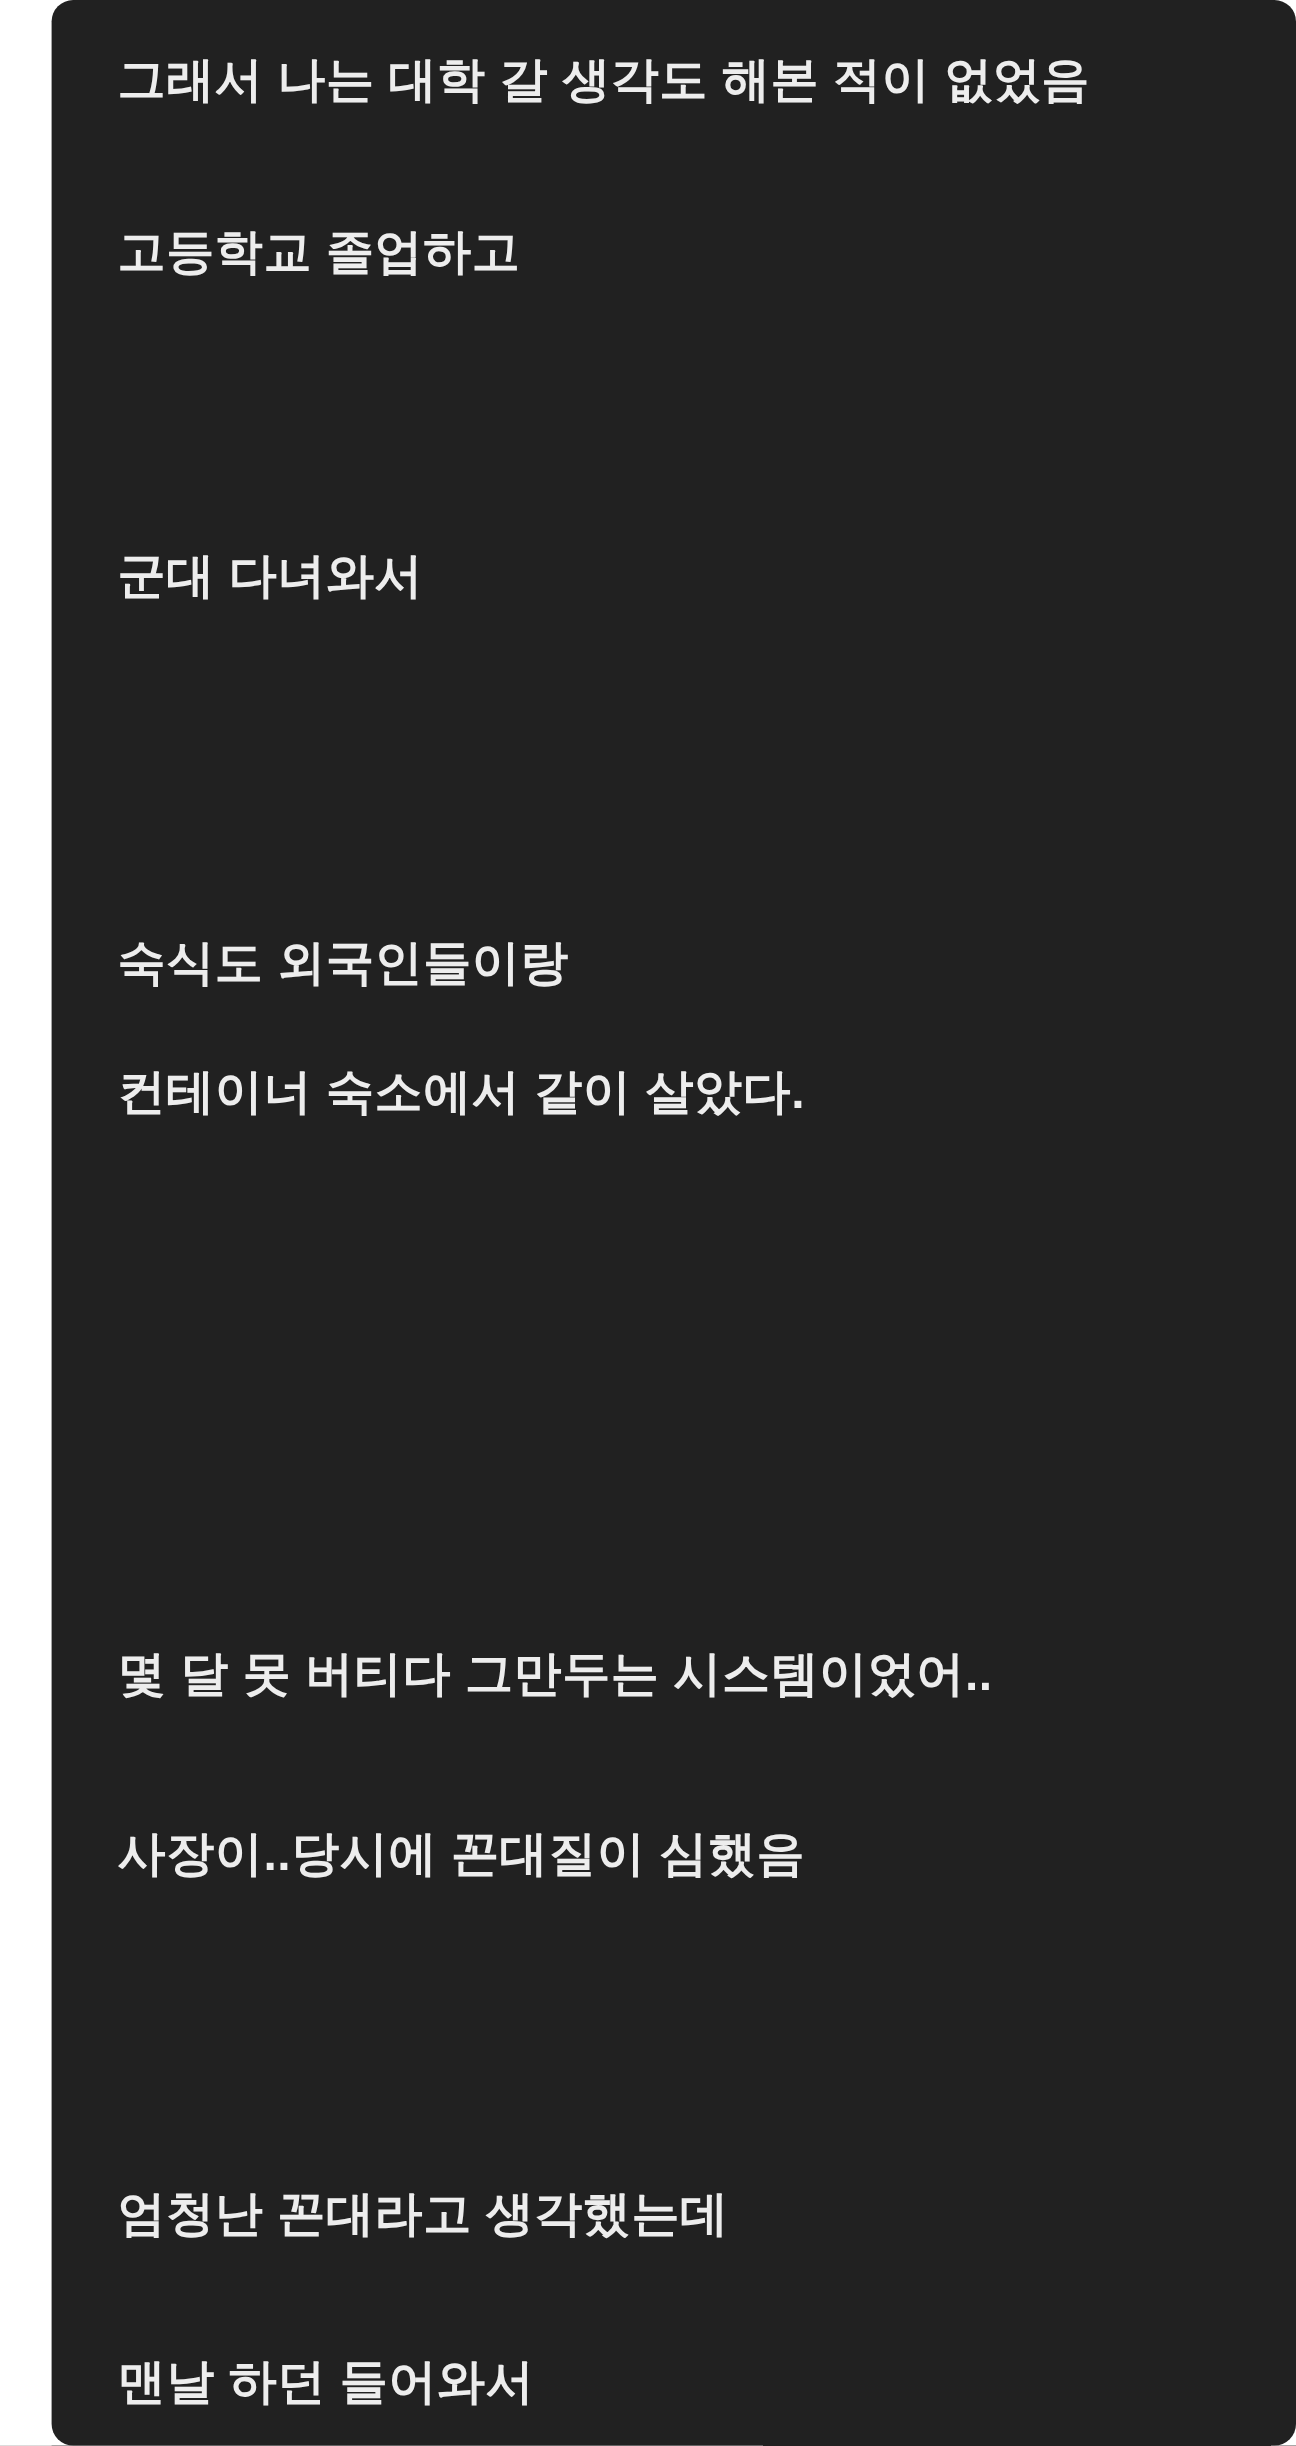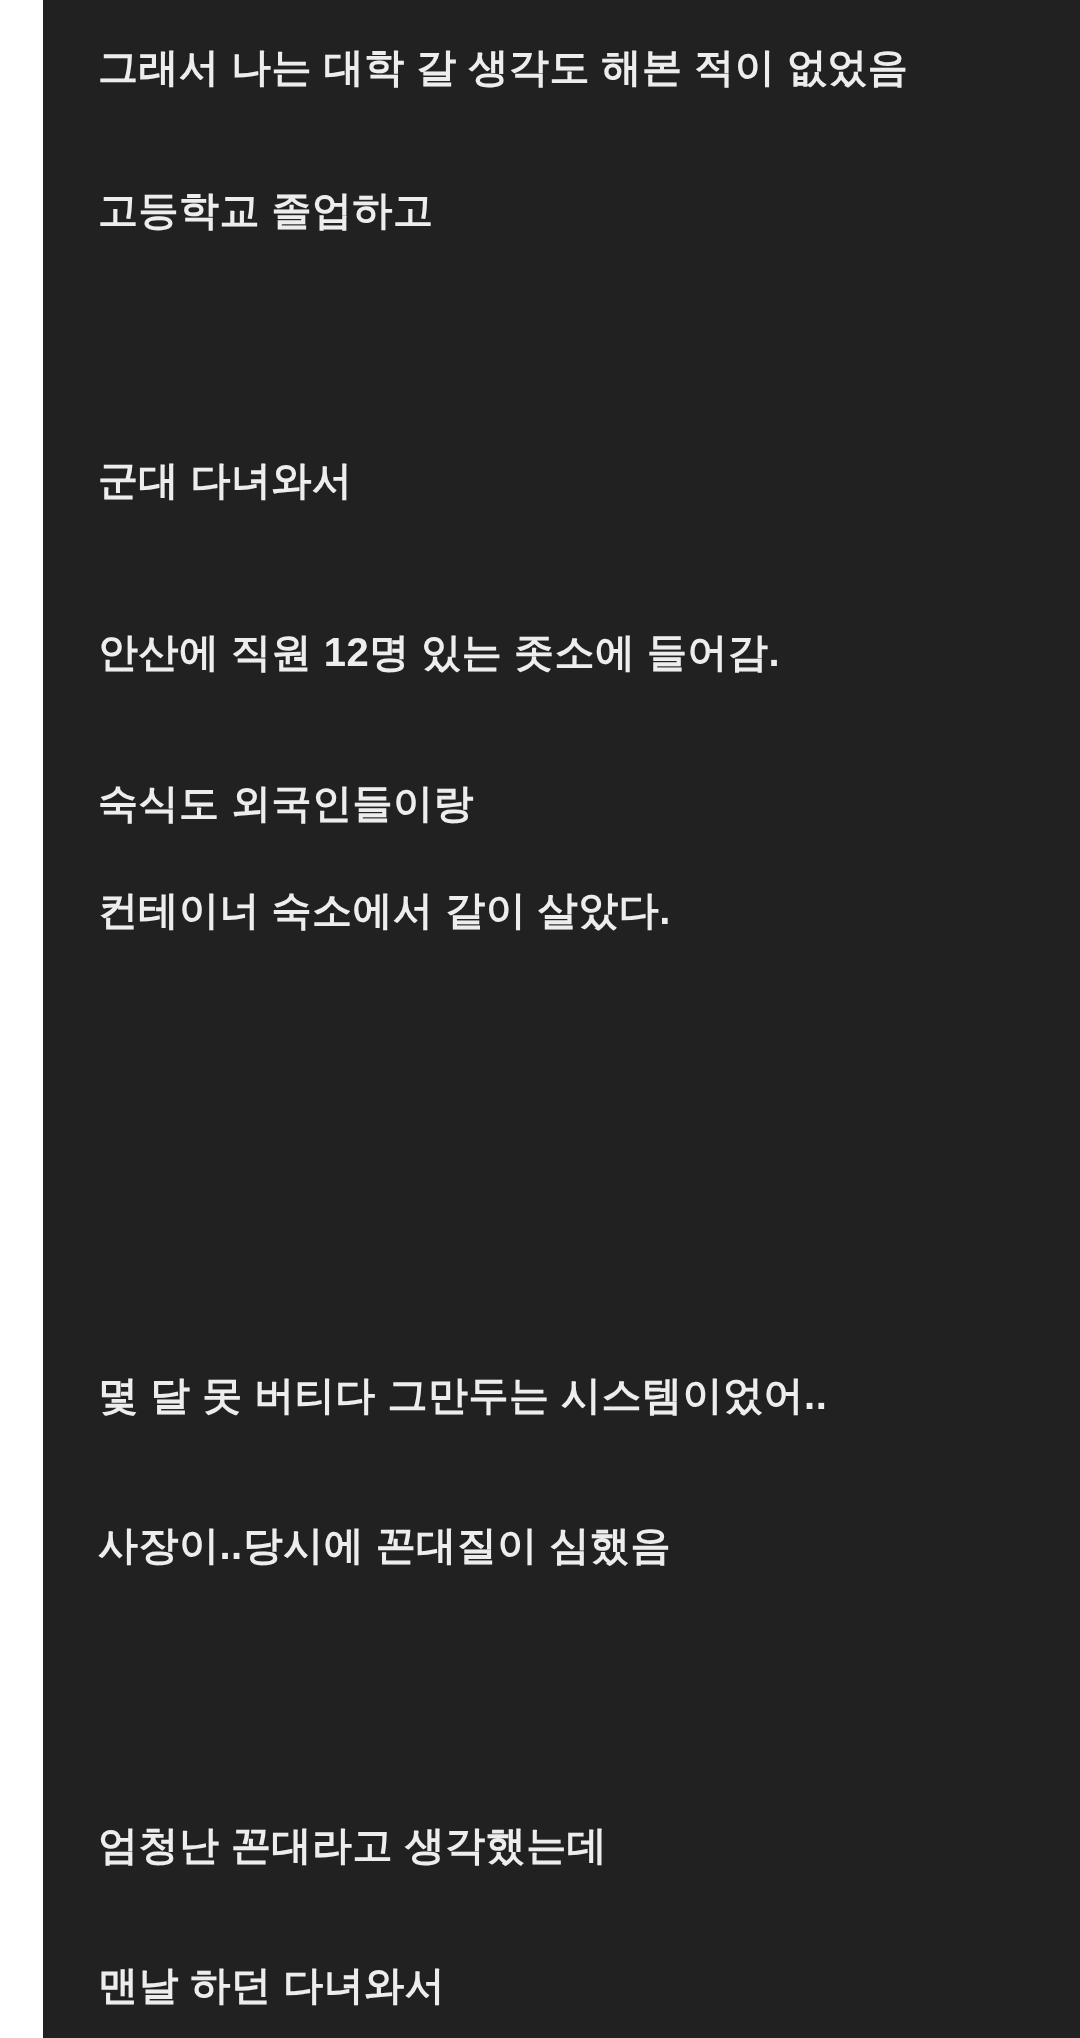--- a/index.html
+++ b/index.html
@@ -22,20 +22,21 @@
     height: 2038px;
     background: #ffffff;
   }
   .content-area {
     position: absolute;
     left: 43px;
     top: 0;
     width: 1037px;
     height: 2038px;
     background: #212121;
+    border-radius: 18px;
   }
   .line {
     position: absolute;
     left: 55px;
     right: 20px;
     height: 44px;
     line-height: 44px;
     font-size: 40px;
     font-weight: 700;
     color: #ededed;
@@ -46,20 +47,19 @@
 </style>
 </head>
 <body>
 
 <div class="margin-strip"></div>
 
 <div class="content-area">
   <div class="line" style="top:45px">그래서 나는 대학 갈 생각도 해본 적이 없었음</div>
   <div class="line" style="top:188px">고등학교 졸업하고</div>
   <div class="line" style="top:458px">군대 다녀와서</div>
-  <div class="line" style="top:630px">안산에 직원 12명 있는 좃소에 들어감.</div>
   <div class="line" style="top:781px">숙식도 외국인들이랑</div>
   <div class="line" style="top:888px">컨테이너 숙소에서 같이 살았다.</div>
   <div class="line" style="top:1373px">몇 달 못 버티다 그만두는 시스템이었어..</div>
   <div class="line" style="top:1523px">사장이..당시에 꼰대질이 심했음</div>
   <div class="line" style="top:1823px">엄청난 꼰대라고 생각했는데</div>
-  <div class="line" style="top:1963px">맨날 하던 다녀와서</div>
+  <div class="line" style="top:1963px">맨날 하던 들어와서</div>
 </div>
 
 </body></html>

